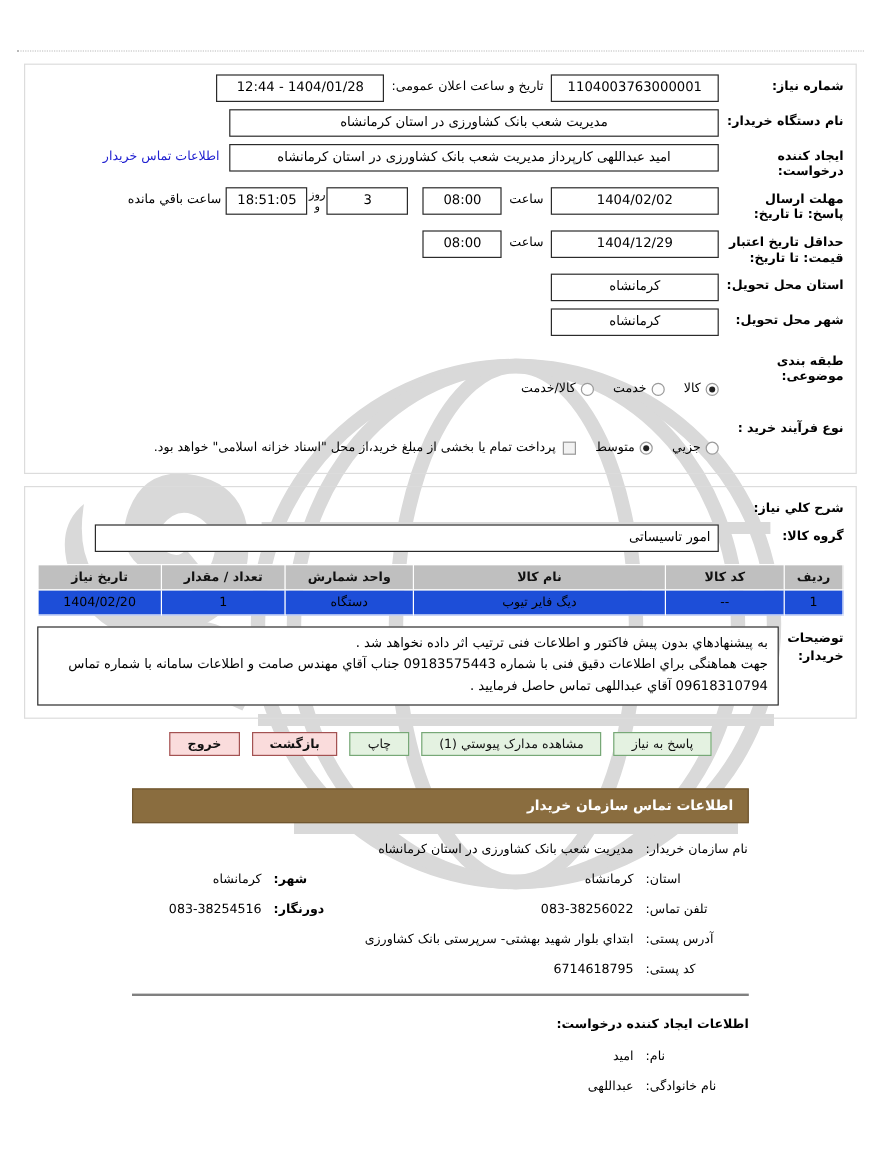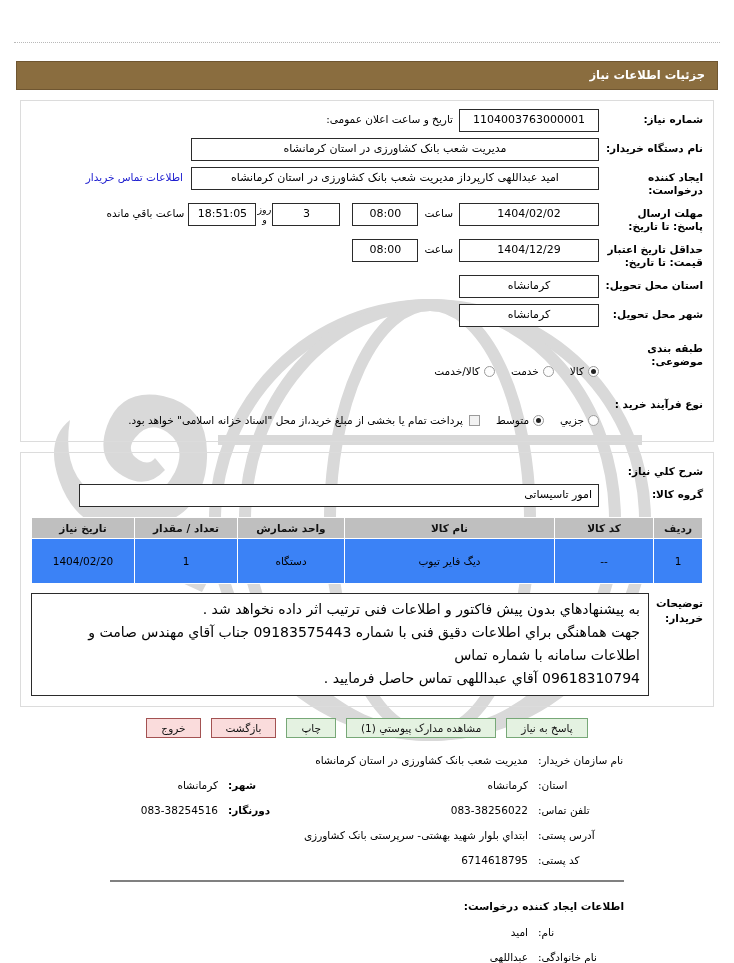--- a/index.html
+++ b/index.html
@@ -202,43 +202,43 @@
   }
   table.goods th {
     background: #bfbfbf;
     border: 1px solid #ffffff;
     color: #111;
     font-weight: bold;
     padding: 4px 3px;
     text-align: center;
   }
   table.goods td {
-    background: #3b82f6;
+    background: #1d4ed8;
     border: 1px solid #ffffff;
-    padding: 16px 3px;
+    padding: 4px 3px;
     text-align: center;
   }
 
   
   .notes-row { display: flex; align-items: flex-start; margin-top: 9px; }
   .notes-lbl {
     font-weight: bold;
     font-size: 10.5px;
     width: 54px;
     flex: 0 0 auto;
     padding-top: 3px;
     line-height: 1.4;
     text-align: right;
   }
   .notes-box {
     border: 1px solid #2b2b2b;
     background: #fff;
     flex: 1 1 auto;
     padding: 4px 8px 5px 8px;
-    font-size: 14px;
+    font-size: 11px;
     line-height: 1.65;
     text-align: right;
   }
 
   
   .btnbar {
     display: flex;
     justify-content: center;
     gap: 10px;
     margin-top: 11px;
@@ -249,20 +249,21 @@
     border: 1px solid #77a877;
     background: #e4f2e1;
     color: #111;
     cursor: pointer;
     white-space: nowrap;
     font-family: inherit;
   }
   .btn-red {
     background: #fadcdc;
     border: 1px solid #a35252;
+    font-weight: bold;
   }
 
   
   .contact-wrap {
     margin: 16px 110px 0 110px;
     font-size: 10.5px;
   }
   .crow {
     display: flex;
     align-items: baseline;
@@ -319,28 +320,28 @@
   <g fill="#d9d9d9">
     <path d="M70 420 q -10 60 35 80 q 45 18 70 -28 q 12 -26 -8 -40 q -18 -12 -32 6 q -10 13 4 22 q 10 6 16 -2 l 10 12 q -18 20 -42 6 q -28 -16 -16 -50 q 14 -38 56 -30 q 46 10 44 62 q -2 58 -60 70 q -66 14 -88 -48 q -14 -40 11 -60 z"></path>
     <path d="M150 520 q 30 -8 50 14 q 22 24 2 58 l -22 -10 q 14 -22 2 -36 q -12 -14 -32 -8 z"></path>
   </g>
 </svg>
 
 <div id="page">
 
   <div class="top-rule"></div>
 
-  <div class="section-bar bar-main">جزئیات اطلاعات نیاز</div>
 
   <div class="panel">
 
     <div class="row">
       <div class="lbl lbl-w">شماره نیاز:</div>
       <div class="box w-need-no">1104003763000001</div>
       <div class="mid-lbl">تاریخ و ساعت اعلان عمومی:</div>
+      <div class="box w-pubdate">1404/01/28 - 12:44</div>
     </div>
 
     <div class="row">
       <div class="lbl lbl-w">نام دستگاه خریدار:</div>
       <div class="box w-buyer">مدیریت شعب بانک کشاورزی در استان کرمانشاه</div>
     </div>
 
     <div class="row">
       <div class="lbl lbl-w">ایجاد کننده درخواست:</div>
       <div class="box w-buyer">امید عبداللهی کارپرداز مدیریت شعب بانک کشاورزی در استان کرمانشاه</div>
@@ -460,20 +461,21 @@
   </div>
 
   <div class="btnbar">
     <button class="btn">پاسخ به نیاز</button>
     <button class="btn">مشاهده مدارک پیوستي (1)</button>
     <button class="btn">چاپ</button>
     <button class="btn btn-red">بازگشت</button>
     <button class="btn btn-red">خروج</button>
   </div>
 
+  <div class="section-bar bar-contact">اطلاعات تماس سازمان خریدار</div>
 
   <div class="contact-wrap">
 
     <div class="crow">
       <div class="ck">نام سازمان خریدار:</div>
       <div class="cv" style="width:auto;text-align:right;">مدیریت شعب بانک کشاورزی در استان کرمانشاه</div>
     </div>
 
     <div class="crow">
       <div class="ck">استان:</div>

